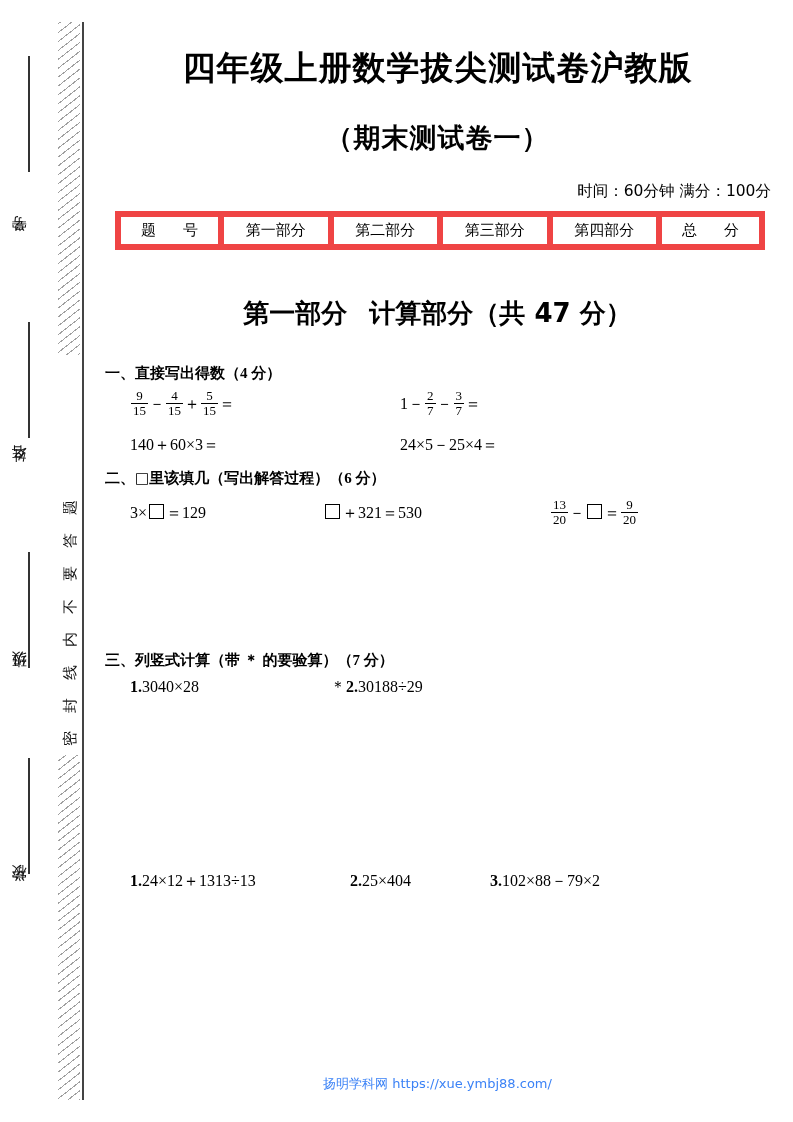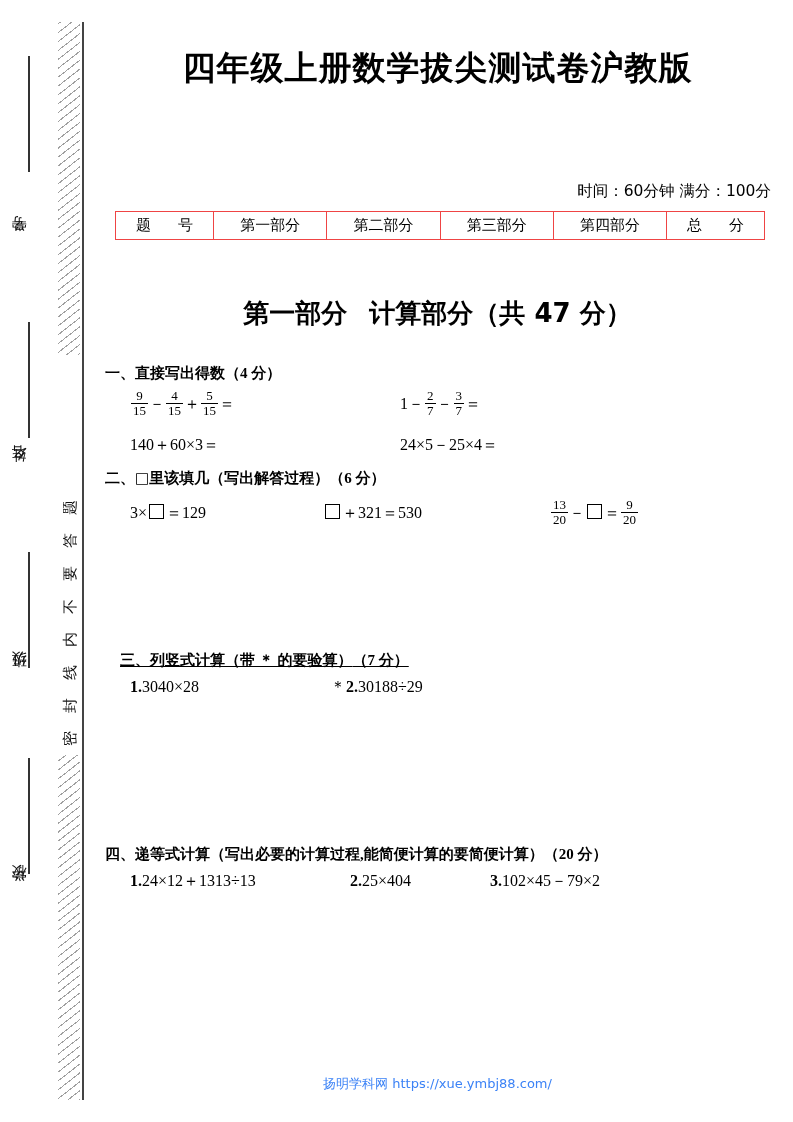--- a/index.html
+++ b/index.html
@@ -127,21 +127,21 @@
   
   #score-table {
     position: absolute;
     left: 10px;
     top: 211px;
     width: 650px;
     border-collapse: collapse;
     table-layout: fixed;
   }
   #score-table td {
-    border: 1px solid #ef4444;
+    border: 6px solid #ef4444;
     height: 25px;
     text-align: center;
     vertical-align: middle;
     font-family: "Liberation Serif", "DejaVu Serif", serif;
     font-size: 15px;
   }
   #score-table td.hdr-label,
   #score-table td.row-label { width: 95px; letter-spacing: 6px; text-indent: 6px; }
   #score-table td.total { width: 95px; letter-spacing: 6px; text-indent: 6px; }
 
@@ -236,20 +236,21 @@
     <span class="sc">不</span>
     <span class="sc">要</span>
     <span class="sc">答</span>
     <span class="sc">题</span>
   </div>
 </div>
 
 <div id="content">
 
   <div id="paper-title">四年级上册数学拔尖测试卷沪教版</div>
+  <div id="paper-subtitle">（期末测试卷一）</div>
   <div id="exam-meta">时间：60分钟  满分：100分</div>
 
   <table id="score-table">
     <tbody>
         <tr>
       <td class="hdr-label">题　号</td>
       <td>第一部分</td>
       <td>第二部分</td>
       <td>第三部分</td>
       <td>第四部分</td>
@@ -305,39 +306,36 @@
   <div class="expr" style="left:415px; top:498px;margin-left:30px;">
     <span class="frac">
       <span class="num">13</span>
       <span class="den">20</span>
     </span><span>－</span><span class="box"></span><span>＝</span><span class="frac">
       <span class="num">9</span>
       <span class="den">20</span>
     </span>
   </div>
 
-  <div class="q-title" style="left:15px; top:651px;text-decoration:underline;">
+  <div class="q-title" style="left:0px; top:651px;">
     <span>三、</span><span>列竖式计算</span><span class="paren">（带 ＊ 的要验算）</span><span class="paren">（7 分）</span>
   </div>
 
   <div class="expr" style="left:25px; top:679px;">
     <span class="idx">1.</span><span>3040×28</span>
   </div>
   <div class="expr" style="left:225px; top:679px;">
     <span class="star">＊</span><span class="idx">2.</span><span>30188÷29</span>
   </div>
 
-  <div class="q-title" style="left:0px; top:845px;">
-    <span>四、</span><span>递等式计算</span><span class="paren">（写出必要的计算过程,能简便计算的要简便计算）</span><span class="paren">（20 分）</span>
-  </div>
 
   <div class="expr" style="left:25px; top:873px;">
     <span class="idx">1.</span><span>24×12＋1313÷13</span>
   </div>
   <div class="expr" style="left:245px; top:873px;text-align:center;">
     <span class="idx">2.</span><span>25×404</span>
   </div>
   <div class="expr" style="left:385px; top:873px;">
-    <span class="idx">3.</span><span>102×45－79×2</span>
+    <span class="idx">3.</span><span>102×88－79×2</span>
   </div>
 
   <div id="footer-watermark">扬明学科网 https://xue.ymbj88.com/</div>
 </div>
 
 </body></html>

